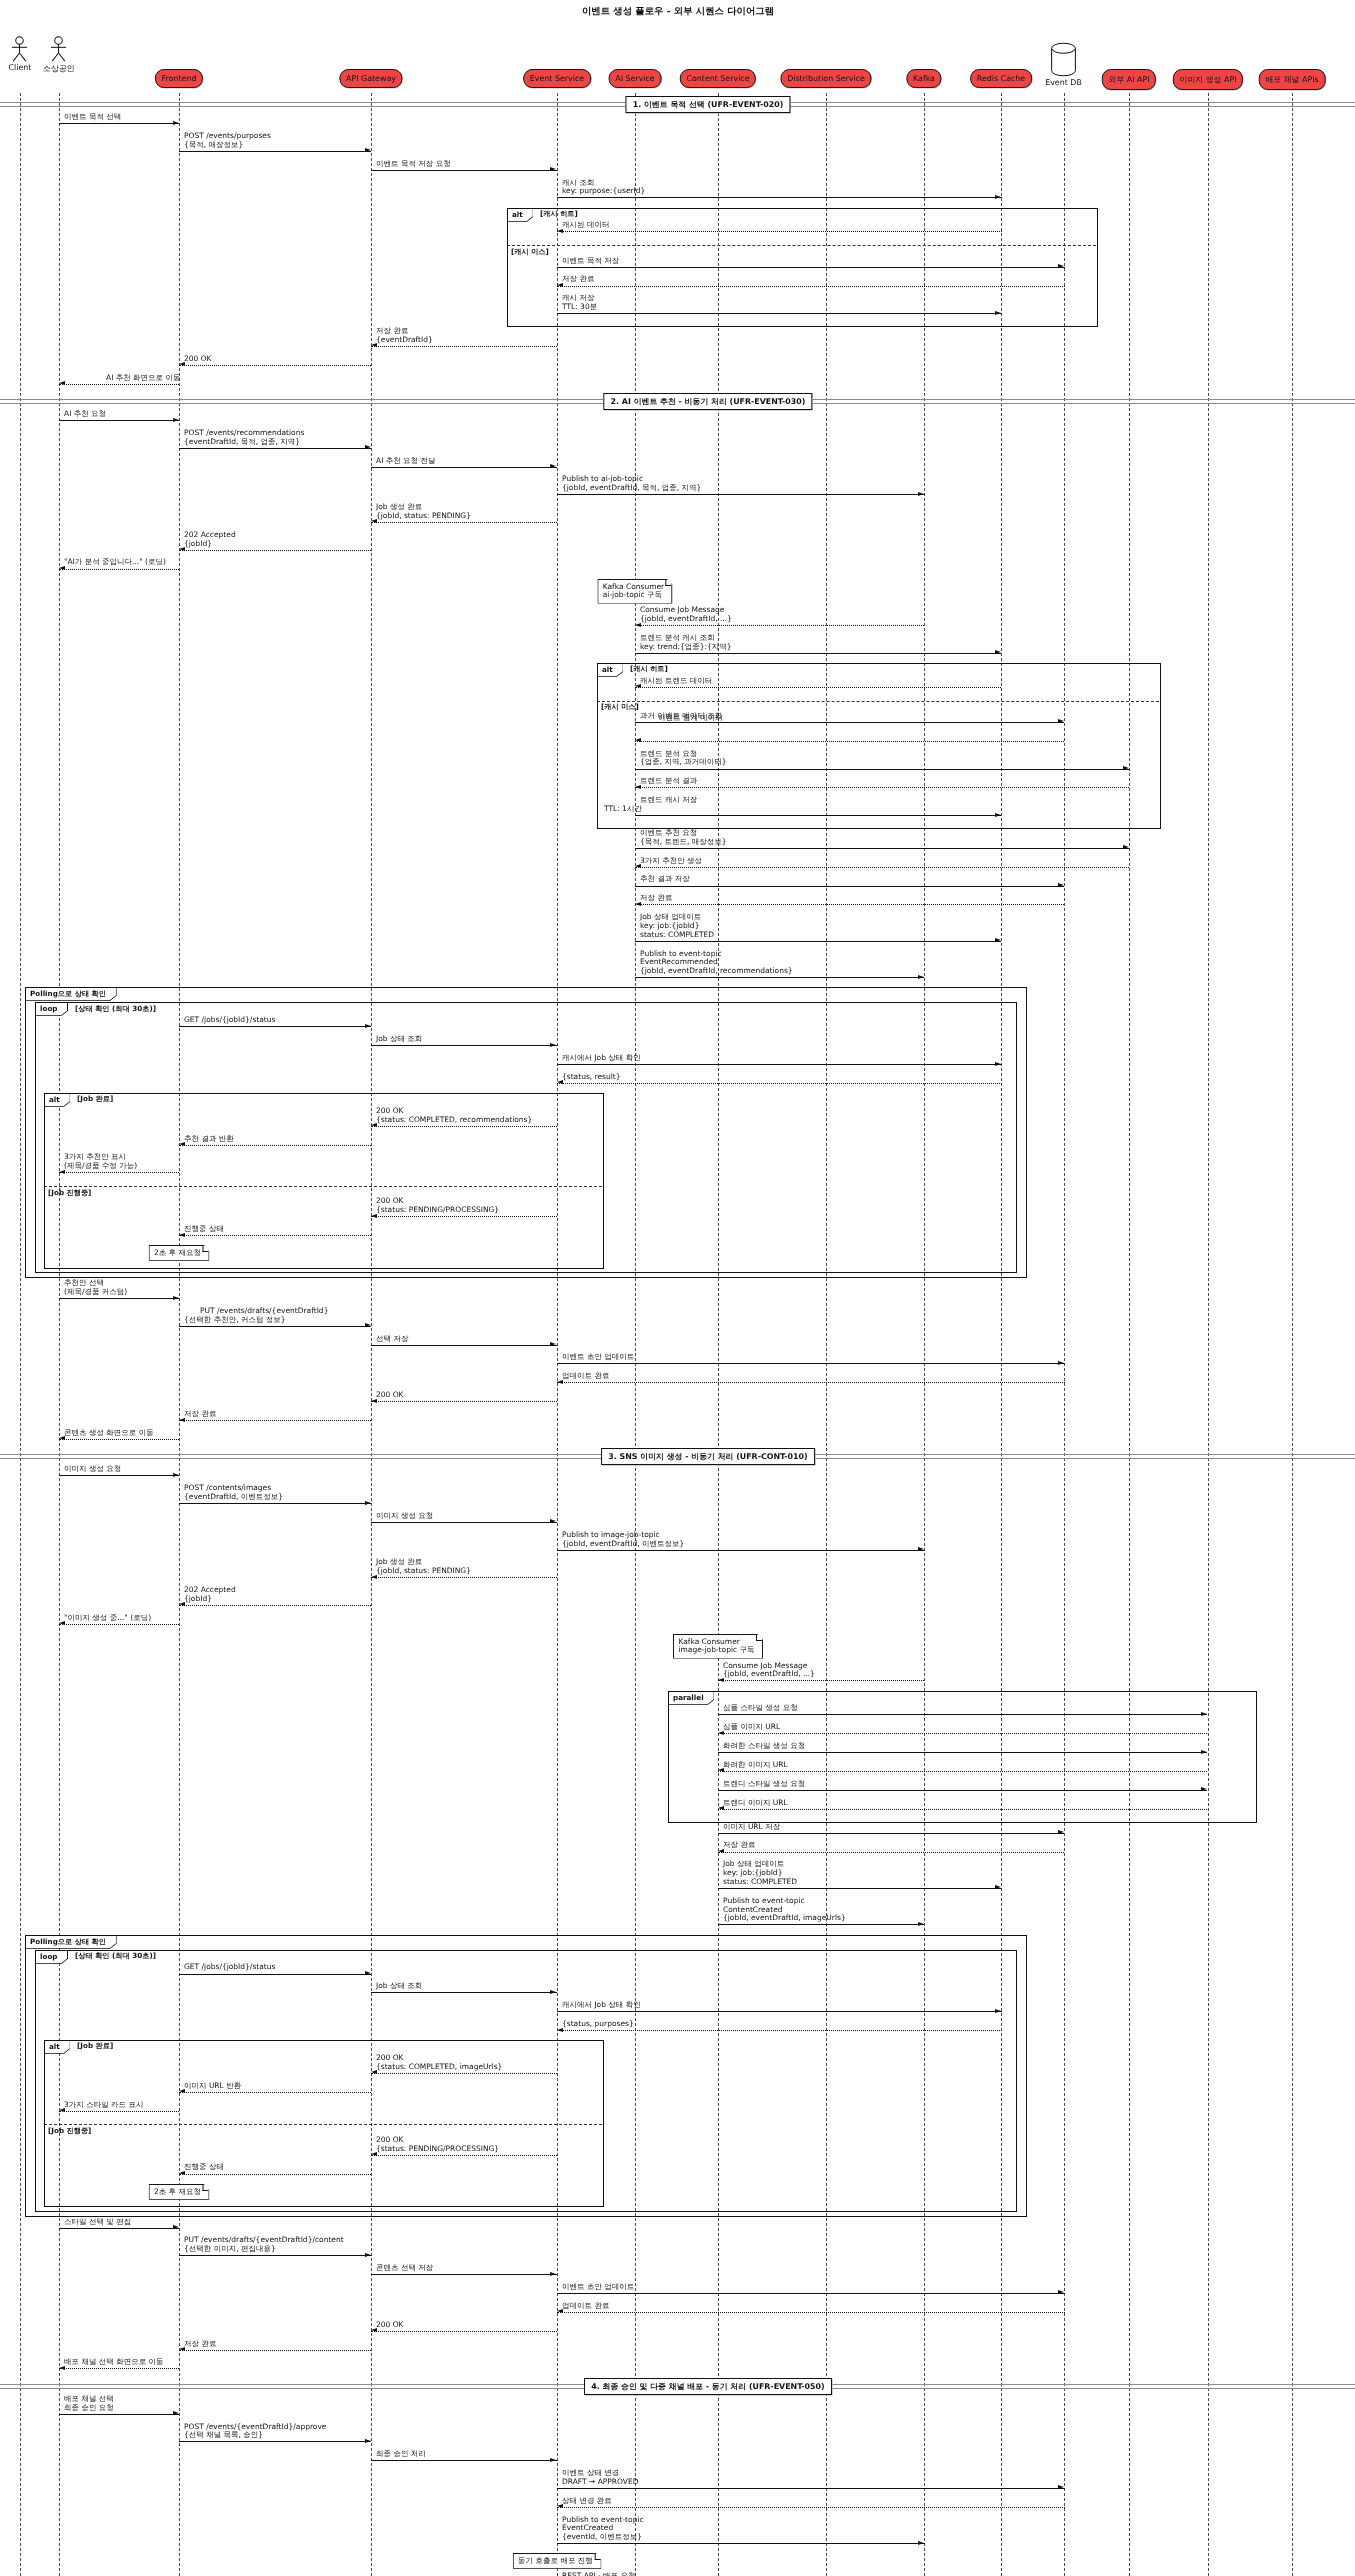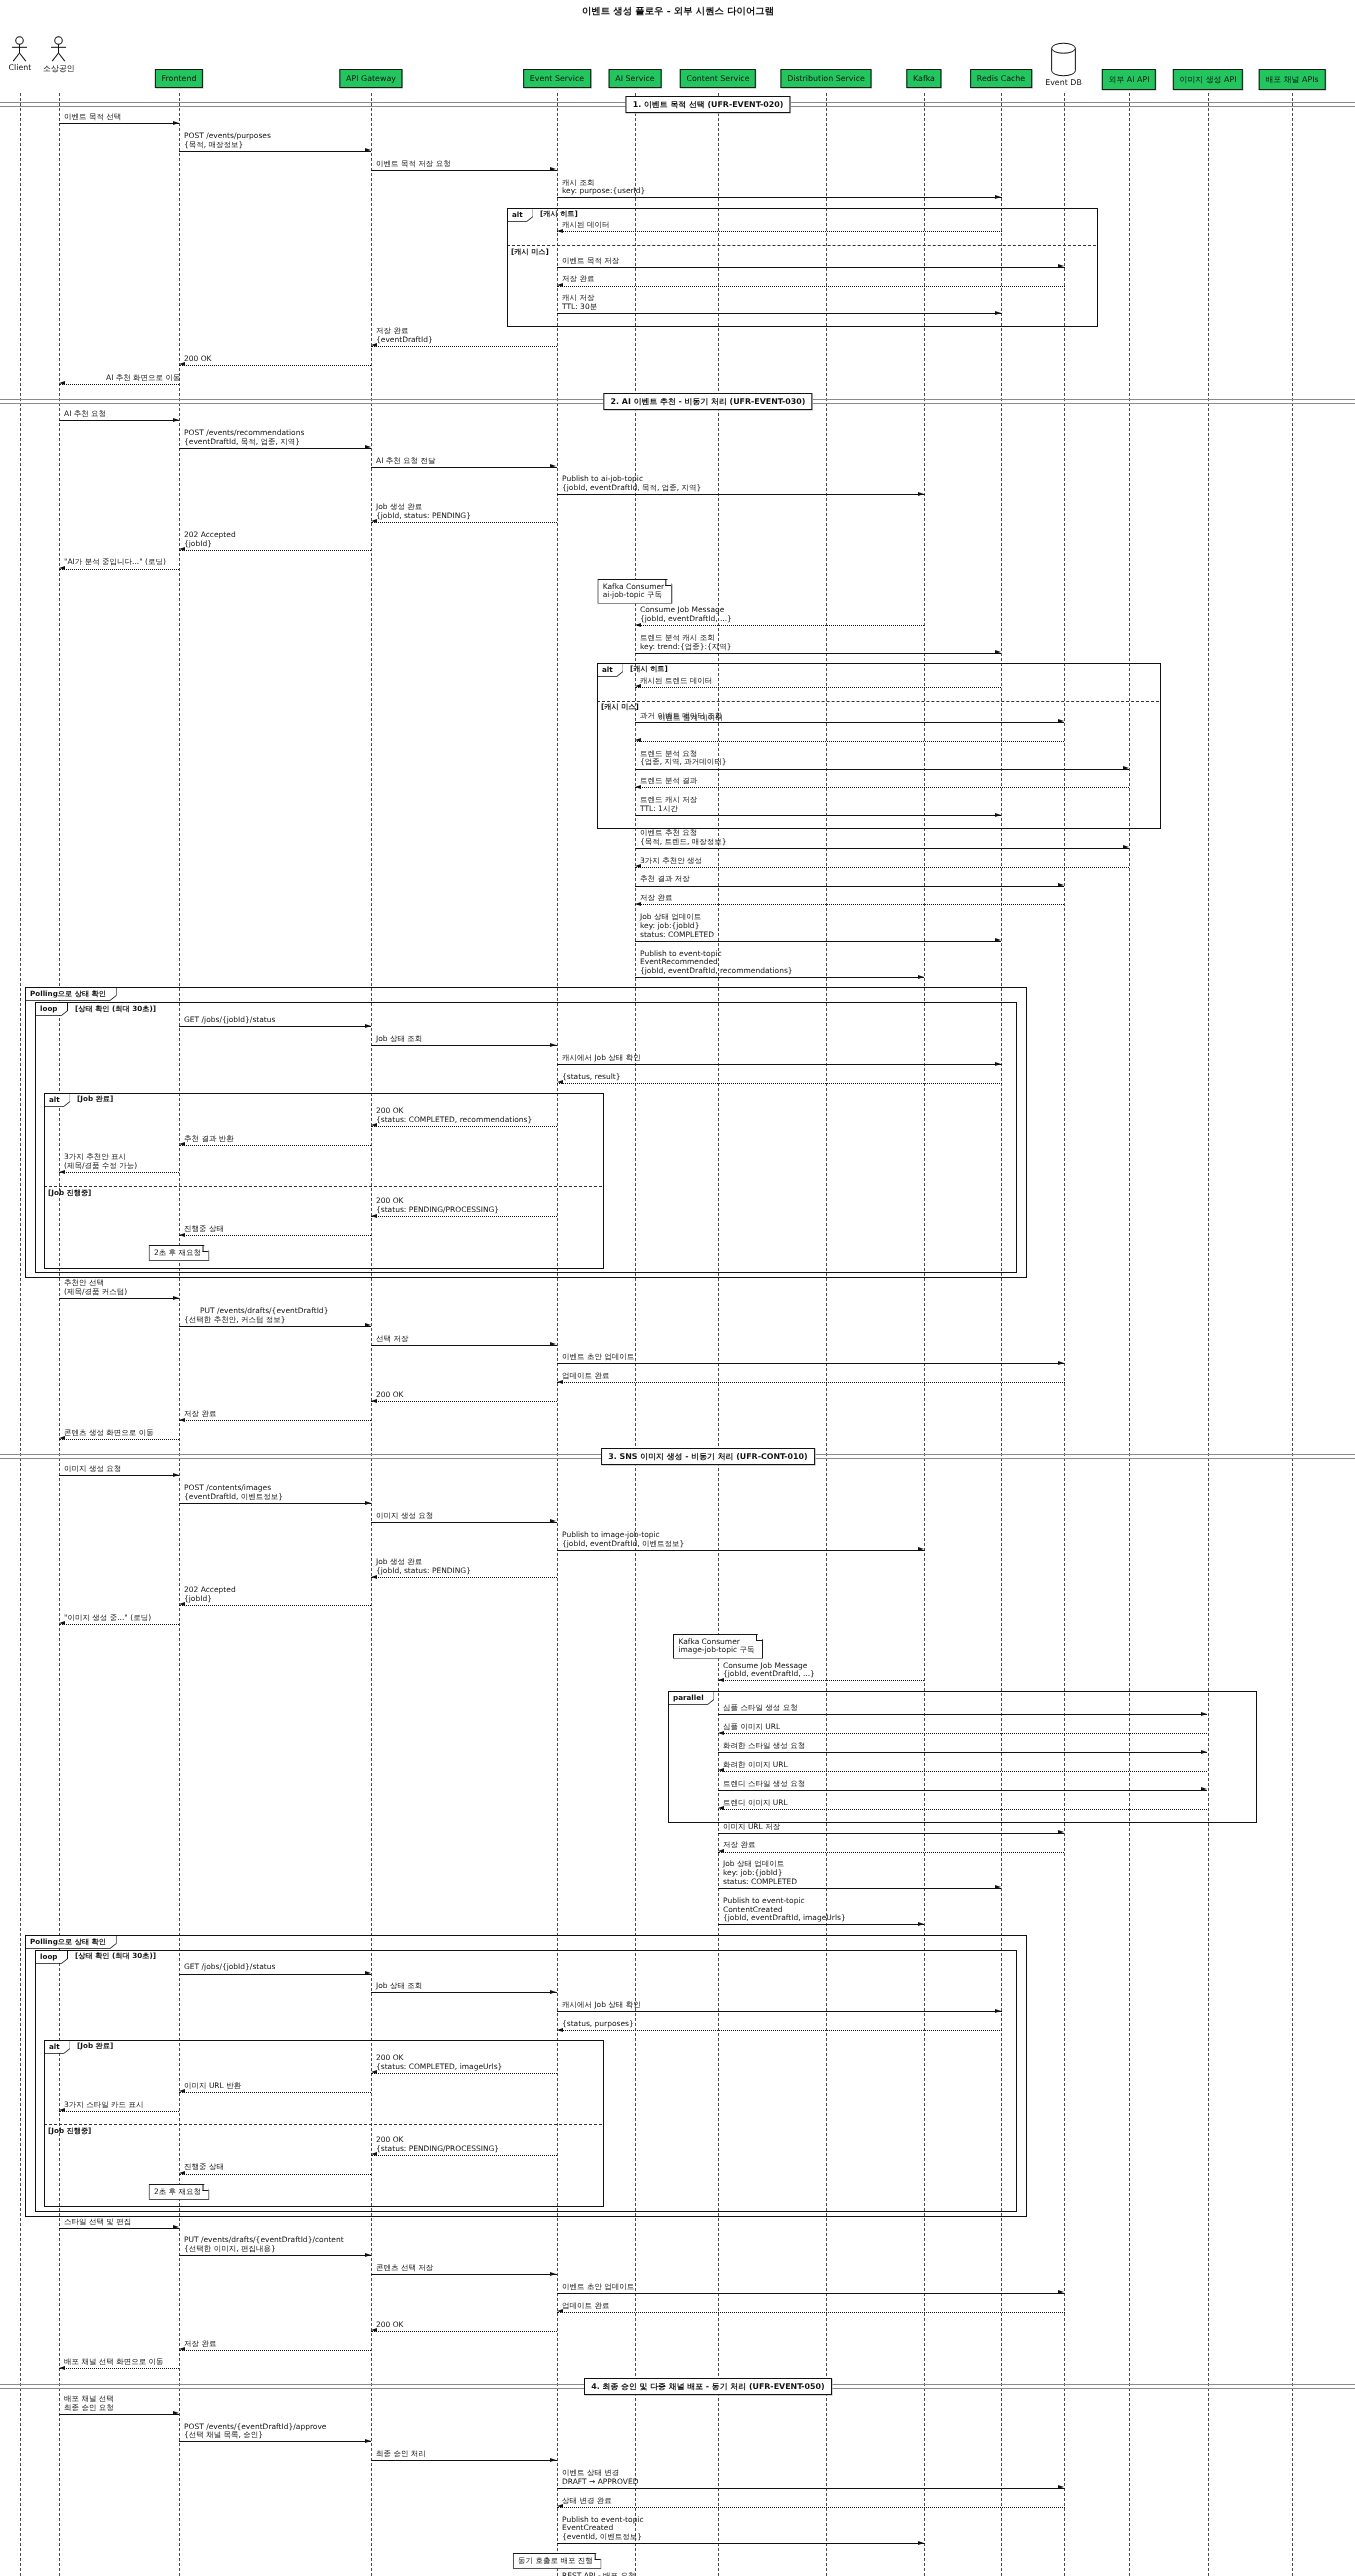--- a/index.html
+++ b/index.html
@@ -1,20 +1,20 @@
 <!DOCTYPE html>
 <html style="font-size:10px"><head>
 <meta charset="utf-8">
 <style>
   html,body{margin:0;padding:0;background:#fff;}
   body{font-family:"DejaVu Sans","Liberation Sans",sans-serif;color:#111;}
   #diagram{position:relative;width:1356px;height:2576px;overflow:hidden;background:#fff;}
   .title{position:absolute;top:5px;left:678px;transform:translateX(-50%);font-size:9.4px;font-weight:700;white-space:nowrap;z-index:6;}
   .lifeline{position:absolute;width:0;border-left:0.6px dashed #4a4a4a;z-index:0;}
-  .abox{position:absolute;transform:translateX(-50%);background:#22c55e;border:0.6px solid #161616;border-radius:0;
+  .abox{position:absolute;transform:translateX(-50%);background:#ef4444;border:0.6px solid #161616;border-radius:9px;
         padding:3.8px 5.7px;font-size:7.9px;white-space:nowrap;z-index:3;box-shadow:0.6px 0.6px 0 #bbb;}
   .actorwrap{position:absolute;width:75px;text-align:center;z-index:3;}
   .actorwrap .albl{font-size:7.9px;margin-top:0.6px;white-space:nowrap;}
   .mline{position:absolute;font-size:7.5px;line-height:8.8px;white-space:nowrap;z-index:2;}
   .arr{position:absolute;height:0;border-top:0.6px solid #111;z-index:2;}
   .arr.dot{border-top:0.9px dotted #111;}
   .ah{position:absolute;width:0;height:0;border-top:2.5px solid transparent;border-bottom:2.5px solid transparent;z-index:2;}
   .ah.r{border-left:6.3px solid #111;}
   .ah.l{border-right:6.3px solid #111;}
   .note{position:absolute;transform:translateX(-50%);background:#fff;border:0.6px solid #161616;font-size:7.5px;
@@ -192,21 +192,21 @@
     <div class="arr dot" style="left: 635px; top: 741px; width: 429px;"></div>
     <div class="ah l" style="left: 635px; top: 738px;"></div>
     <div class="mline" style="left: 640px; top: 750px;">트렌드 분석 요청</div>
     <div class="mline" style="left: 640px; top: 758px;">{업종, 지역, 과거데이터}</div>
     <div class="arr" style="left: 635px; top: 769px; width: 494px;"></div>
     <div class="ah r" style="left: 1123px; top: 766px;"></div>
     <div class="mline" style="left: 640px; top: 777px;">트렌드 분석 결과</div>
     <div class="arr dot" style="left: 635px; top: 787px; width: 494px;"></div>
     <div class="ah l" style="left: 635px; top: 785px;"></div>
     <div class="mline" style="left: 640px; top: 796px;">트렌드 캐시 저장</div>
-    <div class="mline" style="left: 640px; top: 805px;">TTL: 1시간</div>
+    <div class="mline" style="left: 604px; top: 805px;">TTL: 1시간</div>
     <div class="arr" style="left: 635px; top: 815px; width: 366px;"></div>
     <div class="ah r" style="left: 995px; top: 813px;"></div>
     <div class="frame" style="left: 597px; top: 663px; width: 562px; height: 164px;"></div>
     <div class="mline" style="left: 640px; top: 829px;">이벤트 추천 요청</div>
     <div class="mline" style="left: 640px; top: 838px;">{목적, 트렌드, 매장정보}</div>
     <div class="arr" style="left: 635px; top: 848px; width: 494px;"></div>
     <div class="ah r" style="left: 1123px; top: 845px;"></div>
     <div class="mline" style="left: 640px; top: 857px;">3가지 추천안 생성</div>
     <div class="arr dot" style="left: 635px; top: 867px; width: 494px;"></div>
     <div class="ah l" style="left: 635px; top: 864px;"></div>

